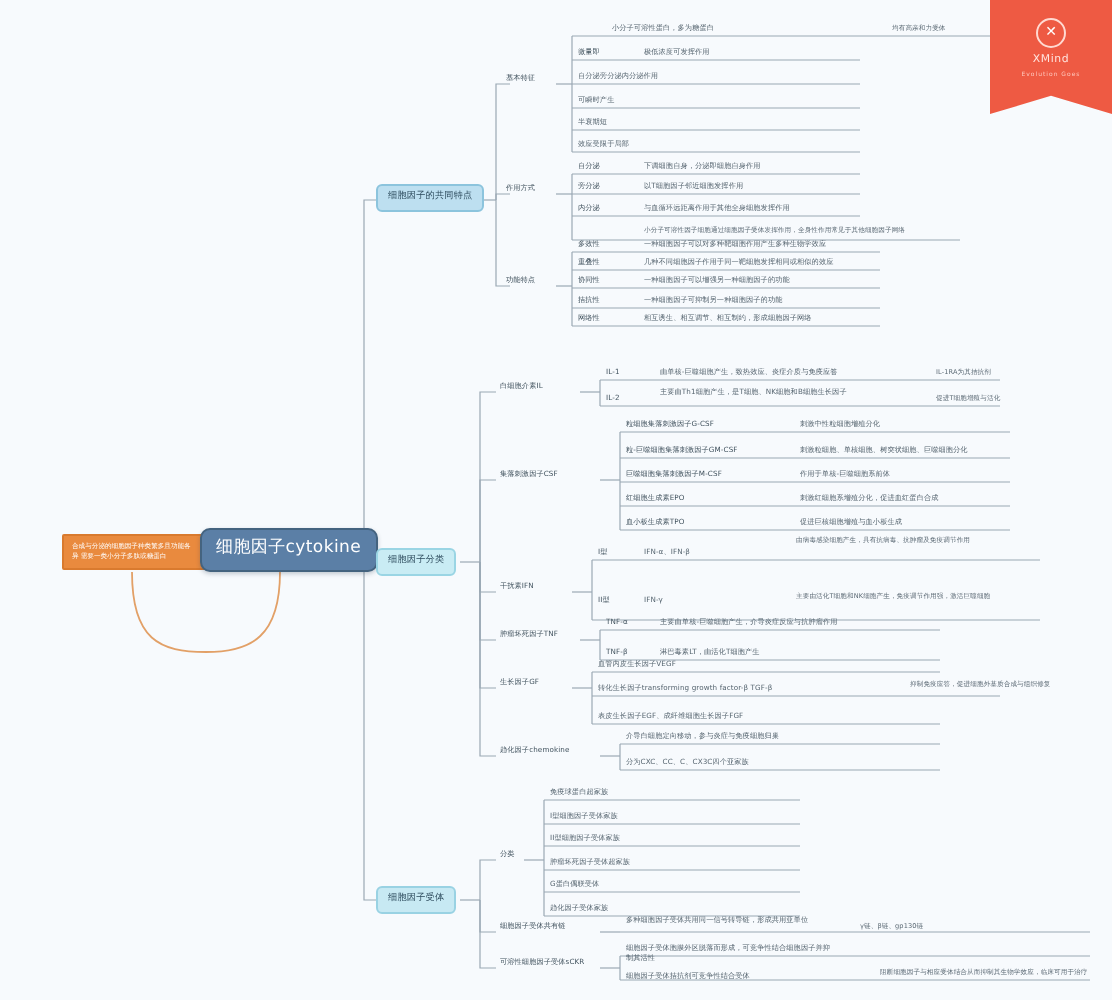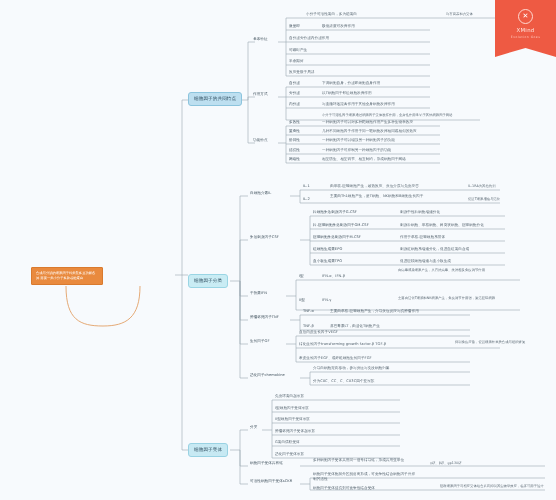--- a/index.html
+++ b/index.html
@@ -190,20 +190,21 @@
       <path d="M310 478 H545"></path>
         <path d="M310 490 H545"></path>
     </g>
 
     <path d="M66 286 C 66 320, 80 326, 103 326 C 126 326, 140 318, 140 286" fill="none" stroke="#e2a067" stroke-width="0.9"></path>
   </svg>
 
   <div class="callout" style="left:31px;top:267px;width:72px;">合成与分泌的细胞因子种类繁多且功能各异
 需要一类小分子多肽或糖蛋白</div>
 
+  <div class="node central" style="left:100px;top:264px;">细胞因子cytokine</div>
 
   <div class="node mainbranch b1" style="left:188px;top:92px;">细胞因子的共同特点</div>
   <div class="node mainbranch b2" style="left:188px;top:274px;">细胞因子分类</div>
   <div class="node mainbranch b3" style="left:188px;top:443px;">细胞因子受体</div>
 
   <div class="node sub lbl" style="left:253px;top:37px;">基本特征</div>
   <div class="node sub lbl" style="left:253px;top:92px;">作用方式</div>
   <div class="node sub lbl" style="left:253px;top:138px;">功能特点</div>
 
   <div class="node sub desc" style="left:306px;top:12px;width:120px;">小分子可溶性蛋白，多为糖蛋白</div>

